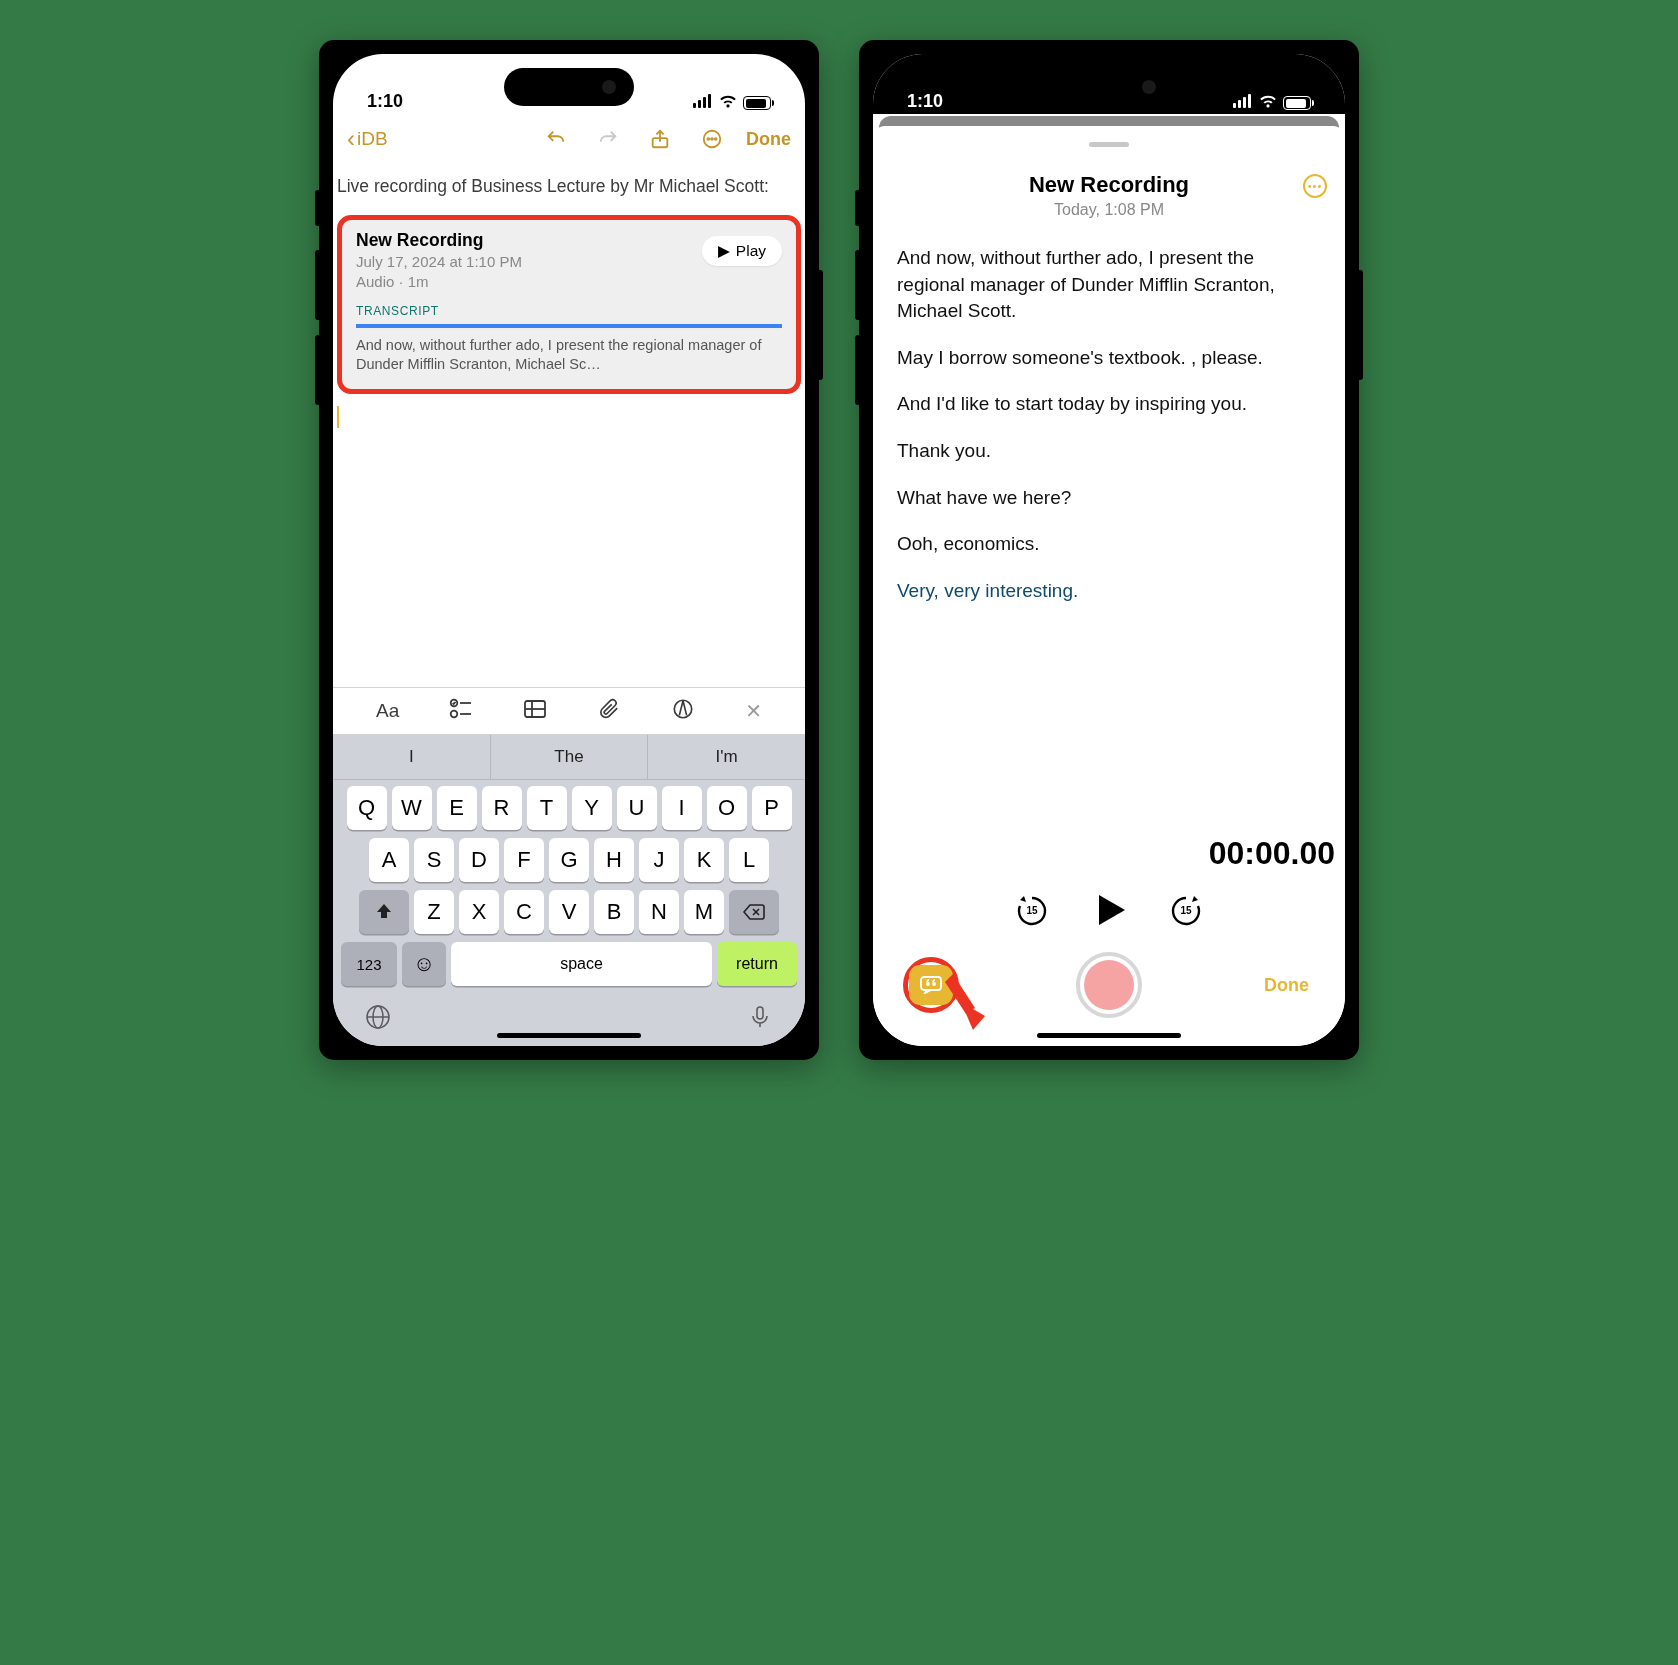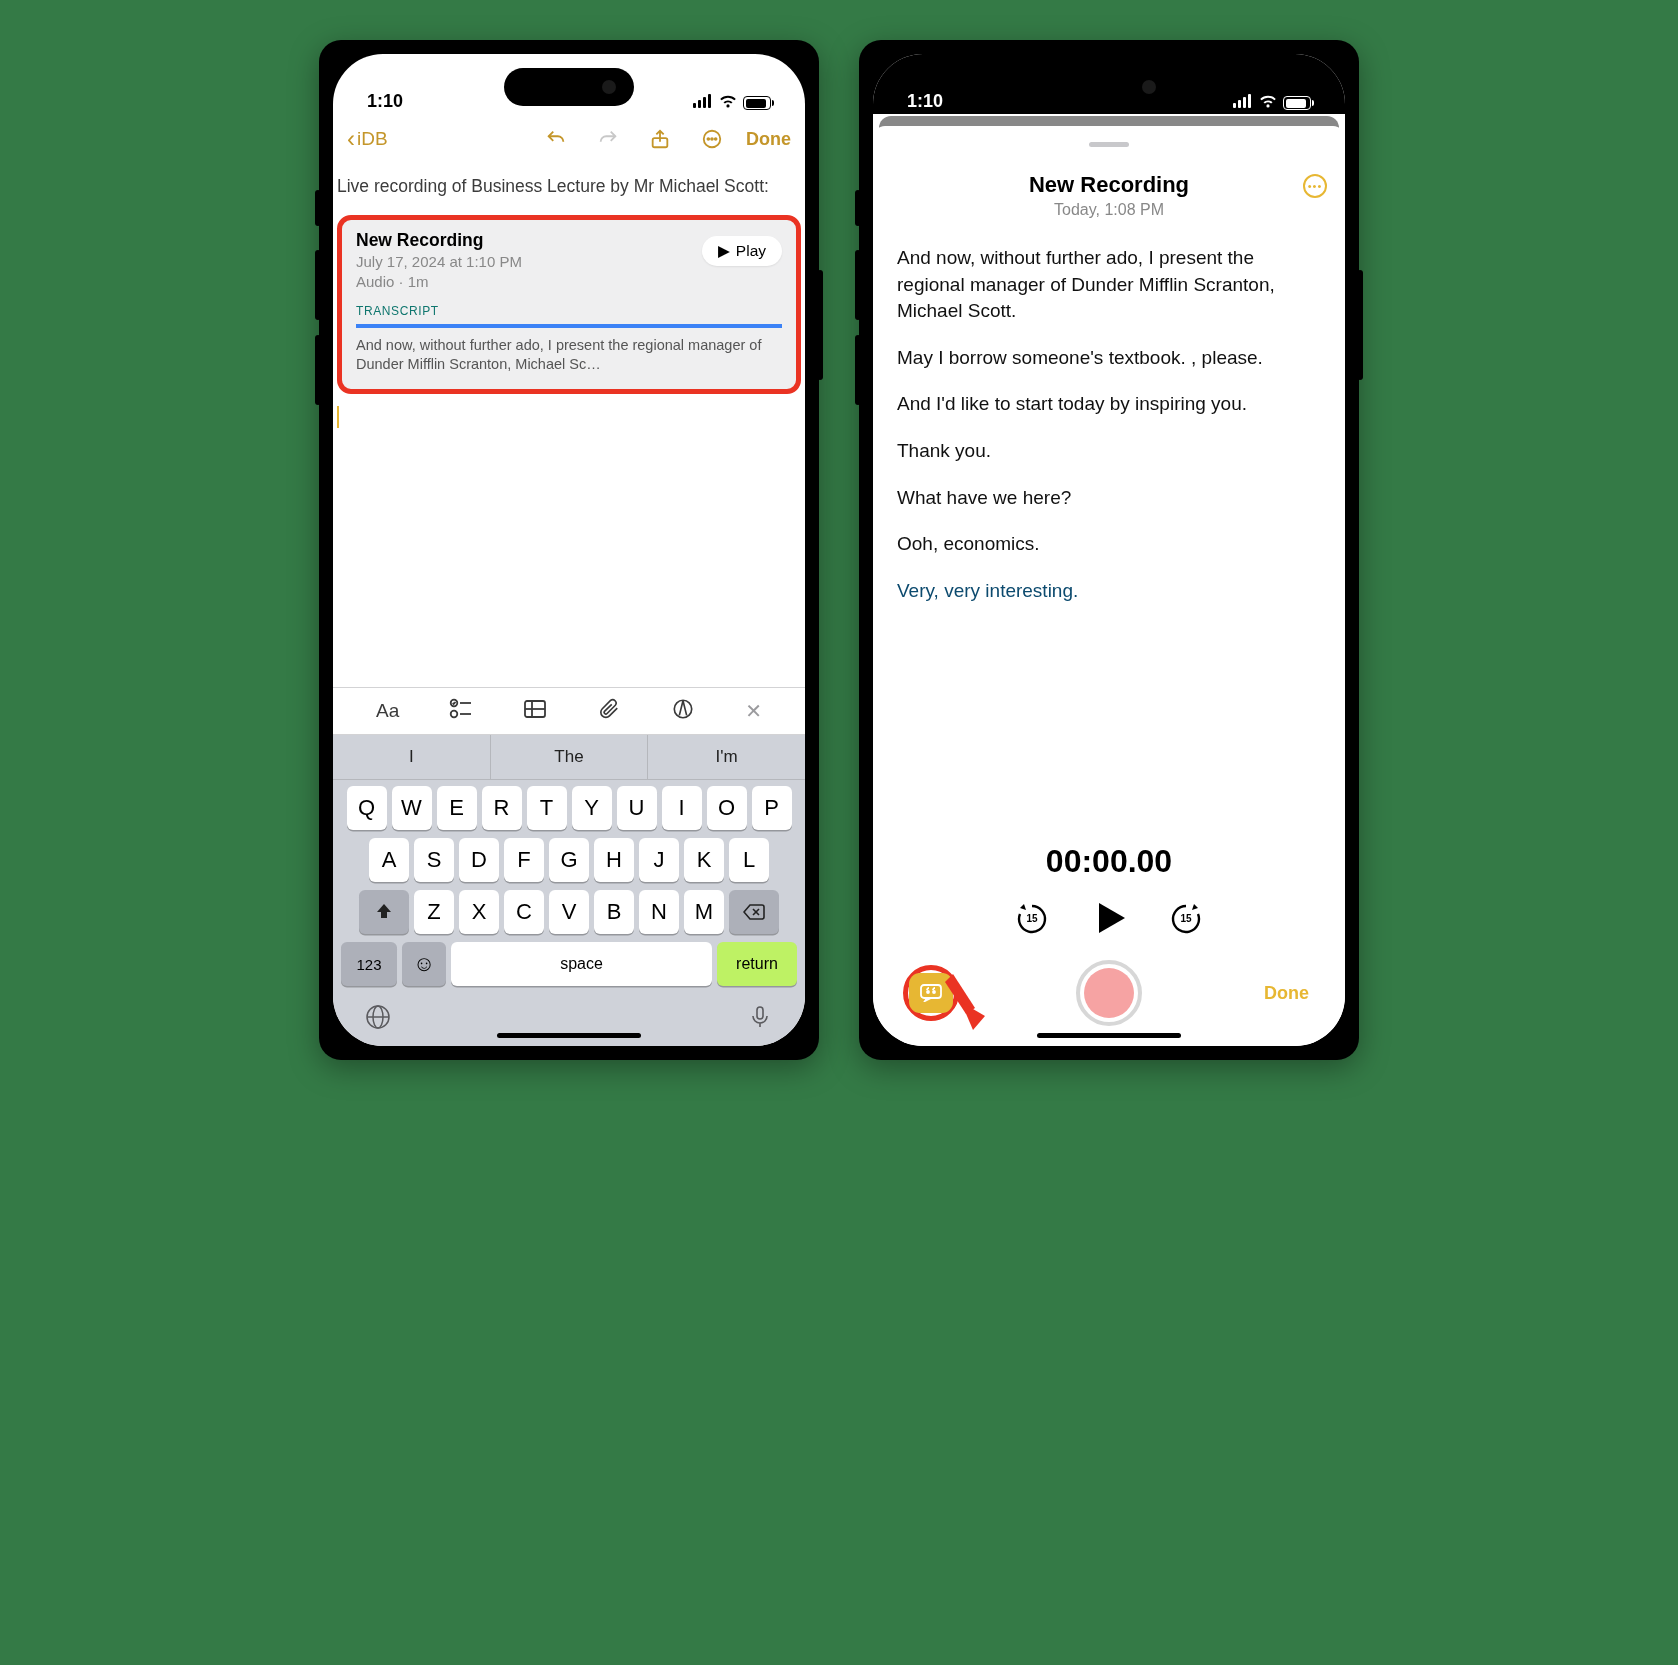--- a/index.html
+++ b/index.html
@@ -1,17 +1,17 @@
 <!DOCTYPE html>
 <html><head>
   <meta charset="utf-8">
   <style>
     * { margin:0; padding:0; box-sizing:border-box; font-family: -apple-system, "Helvetica Neue", Arial, sans-serif; }
     body { background:#347a46; display:flex; justify-content:center; gap:40px; padding:40px 20px; min-height:1200px; }
-    .phone { width:500px; height:1020px; background:#000; border-radius:22px; padding:14px; position:relative; box-shadow:0 8px 30px rgba(0,0,0,.35); flex-shrink:0; }
+    .phone { width:500px; height:1020px; background:#000; border-radius:15px; padding:14px; position:relative; box-shadow:0 8px 30px rgba(0,0,0,.35); flex-shrink:0; }
     .screen { width:100%; height:100%; background:#fff; border-radius:50px; overflow:hidden; position:relative; display:flex; flex-direction:column; }
     .pill { position:absolute; top:14px; left:50%; transform:translateX(-50%); width:130px; height:38px; background:#000; border-radius:22px; z-index:10;}
     .pill::after{content:'';position:absolute;right:18px;top:12px;width:14px;height:14px;border-radius:50%;background:#1a1a1a;}
     .btn-side{position:absolute;background:#000;border-radius:4px;}
     .btn-l1{left:-4px;top:150px;width:6px;height:36px;}
     .btn-l2{left:-4px;top:210px;width:6px;height:70px;}
     .btn-l3{left:-4px;top:295px;width:6px;height:70px;}
     .btn-r{right:-4px;top:230px;width:6px;height:110px;}
 
     
@@ -69,21 +69,21 @@
     .sheet-top::after{content:'';width:40px;height:5px;background:#c8c8cb;border-radius:3px;}
     .backdrop{position:absolute;top:62px;left:6px;right:6px;height:14px;background:#888;border-radius:12px 12px 0 0;}
     .sheet{position:absolute;top:72px;left:0;right:0;bottom:0;background:#fff;border-radius:12px 12px 48px 48px;display:flex;flex-direction:column;padding-top:6px;}
     .rec-header{position:relative;text-align:center;padding:18px 18px 8px;}
     .rec-header h2{font-size:22px;font-weight:700;}
     .rec-header .sub{color:#888;font-size:16px;margin-top:3px;}
     .more-circ{position:absolute;right:18px;top:20px;width:24px;height:24px;border:2px solid #e7b733;border-radius:50%;display:flex;align-items:center;justify-content:center;color:#e7b733;font-size:11px;letter-spacing:1px;}
     .transcript{padding:18px 24px;flex:1;overflow:hidden;font-size:19px;line-height:1.4;color:#111;}
     .transcript p{margin-bottom:20px;}
     .transcript p.fade{color:#0c4a6e;}
-    .player{padding:6px 10px 10px;text-align:center;}
+    .player{padding:6px 10px 18px;text-align:right;}
     .timer{font-size:32px;font-weight:700;margin-bottom:18px;}
     .ctrls{display:flex;justify-content:center;align-items:center;gap:40px;margin-bottom:22px;}
     .skip{position:relative;width:34px;height:34px;}
     .skip svg{width:34px;height:34px;}
     .play-big{width:40px;height:40px;}
     .bottom-bar{display:flex;justify-content:space-between;align-items:center;padding:0 26px 10px;}
     .quote-btn{width:44px;height:40px;border-radius:11px;display:flex;align-items:center;justify-content:center;position:relative;}
     .quote-btn.active{background:#e7b733;color:#fff;}
     .red-ring{position:absolute;top:50%;left:50%;width:56px;height:56px;border:5px solid #ea3323;border-radius:50%;transform:translate(-50%,-50%);}
     .rec-btn{width:66px;height:66px;border:4px solid #d7d7d7;border-radius:50%;display:flex;align-items:center;justify-content:center;}

